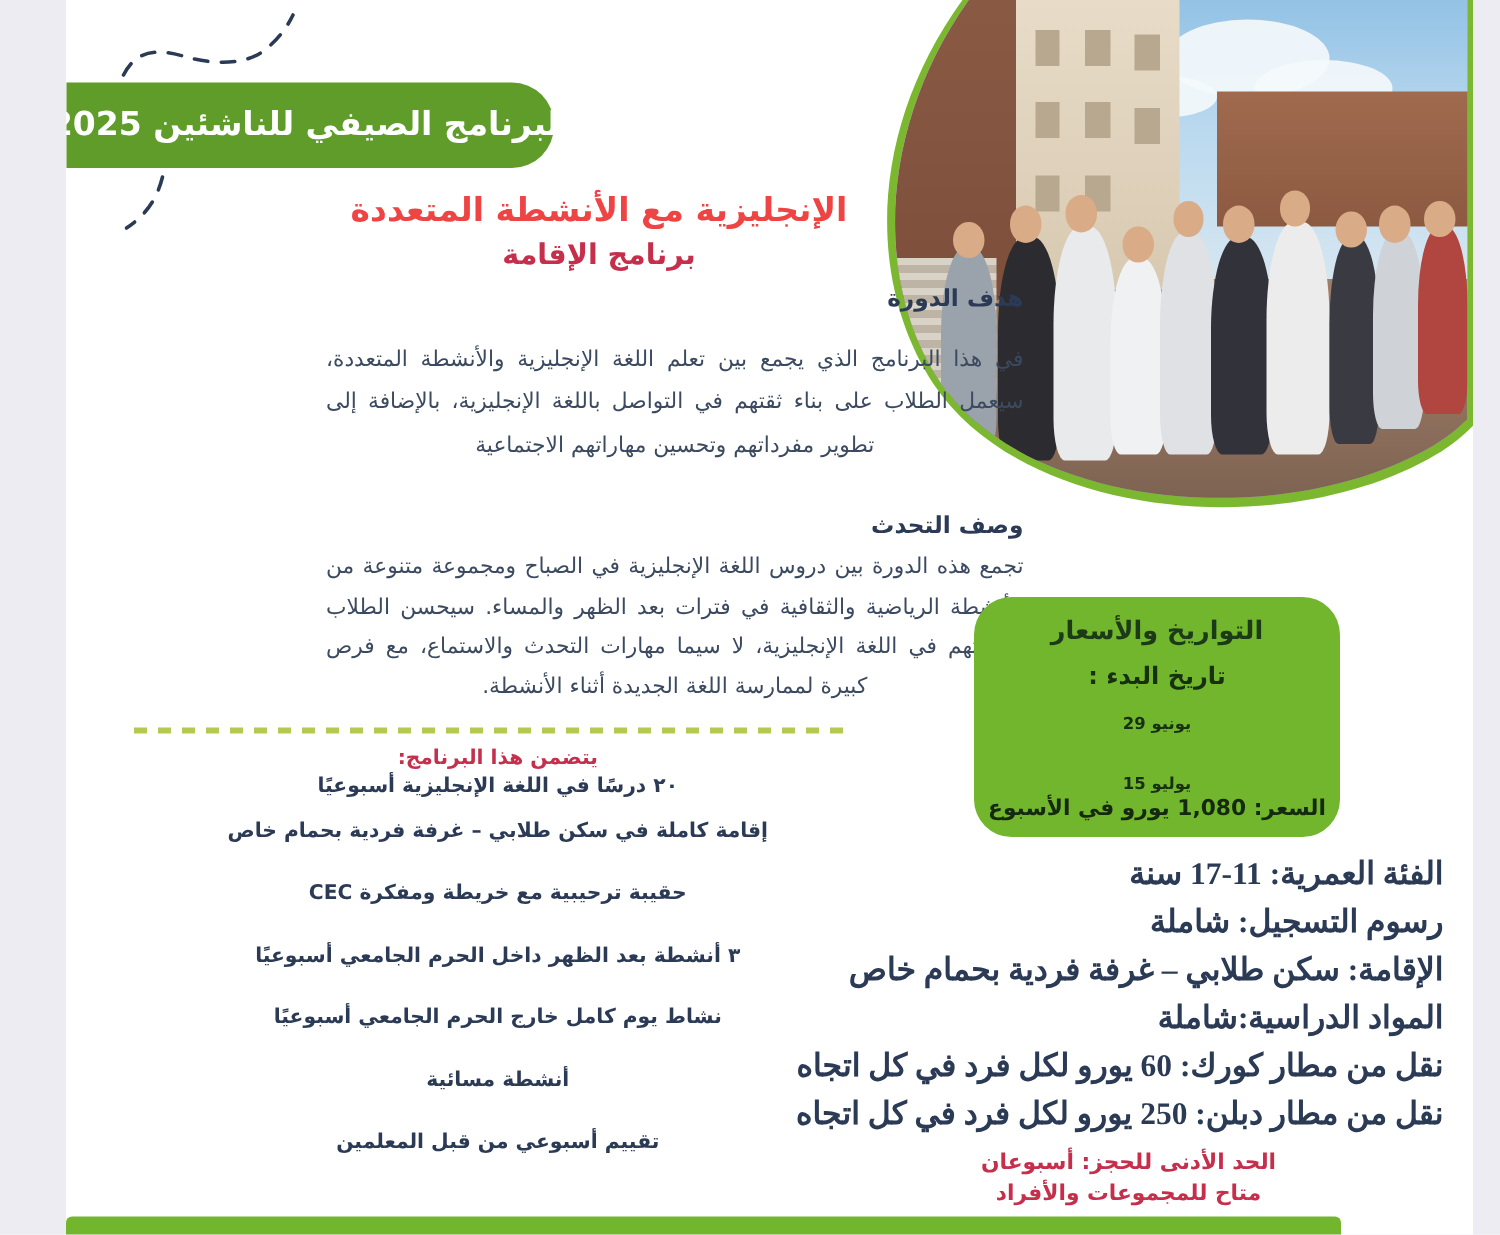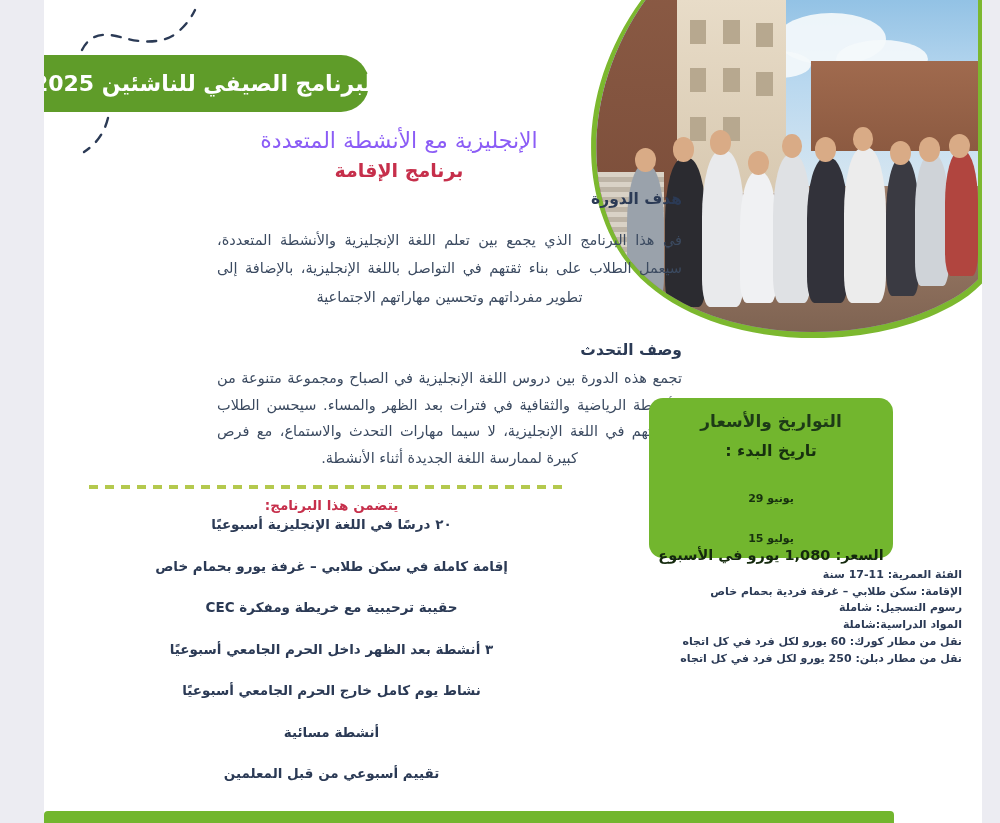--- a/index.html
+++ b/index.html
@@ -95,23 +95,23 @@
 
   
   .headline {
     position: absolute;
     right: 393px;
     top: 126px;
     text-align: center;
     width: 380px;
   }
   .headline .main {
-    color: #8b5cf6;
+    color: #ef4444;
     font-size: 22px;
-    font-weight: 400;
+    font-weight: 700;
     line-height: 1.35;
     white-space: nowrap;
   }
   .headline .sub {
     color: #c62f4b;
     font-size: 19px;
     font-weight: 700;
     line-height: 1.5;
     white-space: nowrap;
   }
@@ -165,45 +165,45 @@
     font-weight: 700;
     margin-bottom: 2px;
   }
   .inc-item {
     color: #2b3a55;
     font-size: 13.5px;
     font-weight: 700;
     line-height: 1.45;
     margin-bottom: 22px;
   }
-  .inc-item.first { margin-bottom: 22px; }
+  .inc-item.first { margin-bottom: 10px; }
 
   
   .card {
     position: absolute;
     left: 605px;
     top: 398px;
     width: 244px;
     height: 160px;
     background: #72b62e;
-    border-radius: 14px;
+    border-radius: 25px;
     text-align: center;
     padding-top: 13px;
   }
   .card-title {
     color: #1d3a17;
     font-size: 17px;
     font-weight: 700;
     margin-bottom: 10px;
   }
   .card-sub {
     color: #17300f;
     font-size: 16px;
     font-weight: 700;
-    margin-bottom: 32px;
+    margin-bottom: 16px;
   }
   .card-date {
     color: #17300f;
     font-size: 11px;
     font-weight: 700;
     line-height: 1.25;
     margin-bottom: 26px;
   }
   .card-date.d2 { margin-bottom: 1px; }
   .card-price {
@@ -213,23 +213,24 @@
   }
 
   
   .details {
     position: absolute;
     right: 20px;
     top: 567px;
     width: 420px;
     text-align: right;
     color: #2b3a55;
-    font-size: 11px;
+    font-size: 21px;
     font-weight: 700;
     line-height: 1.52;
+    font-family: Liberation Serif, serif;
   }
   .details div { white-space: nowrap; }
 
   
   .note {
     position: absolute;
     right: 20px;
     top: 765px;
     width: 420px;
     text-align: center;
@@ -319,42 +320,46 @@
     <div class="sec-gap"></div>
     <div class="sec-title sec-title2">وصف التحدث</div>
     <div class="sec-body sec-body2">تجمع هذه الدورة بين دروس اللغة الإنجليزية في الصباح ومجموعة متنوعة من الأنشطة الرياضية والثقافية في فترات بعد الظهر والمساء. سيحسن الطلاب مهاراتهم في اللغة الإنجليزية، لا سيما مهارات التحدث والاستماع، مع فرص كبيرة لممارسة اللغة الجديدة أثناء الأنشطة.</div>
   </div>
 
   <div class="divider"></div>
 
   <div class="includes">
     <div class="inc-head">يتضمن هذا البرنامج:</div>
     <div class="inc-item first">٢٠ درسًا في اللغة الإنجليزية أسبوعيًا</div>
-    <div class="inc-item">إقامة كاملة في سكن طلابي – غرفة يورو بحمام خاص</div>
+    <div class="inc-item">إقامة كاملة في سكن طلابي – غرفة فردية بحمام خاص</div>
     <div class="inc-item">حقيبة ترحيبية مع خريطة ومفكرة CEC</div>
     <div class="inc-item">٣ أنشطة بعد الظهر داخل الحرم الجامعي أسبوعيًا</div>
     <div class="inc-item">نشاط يوم كامل خارج الحرم الجامعي أسبوعيًا</div>
     <div class="inc-item">أنشطة مسائية</div>
     <div class="inc-item">تقييم أسبوعي من قبل المعلمين</div>
 
   </div>
 
   <div class="card">
     <div class="card-title">التواريخ والأسعار</div>
     <div class="card-sub">تاريخ البدء :</div>
     <div class="card-date">يونيو 29</div>
     <div class="card-date d2">يوليو 15</div>
     <div class="card-price">السعر: 1,080 يورو في الأسبوع</div>
   </div>
 
   <div class="details">
     <div>الفئة العمرية: 11-17 سنة</div>
+    <div>رسوم التسجيل: شاملة</div>
     <div>الإقامة: سكن طلابي – غرفة فردية بحمام خاص</div>
-    <div>رسوم التسجيل: شاملة</div>
     <div>المواد الدراسية:شاملة</div>
     <div>نقل من مطار كورك: 60 يورو لكل فرد في كل اتجاه</div>
     <div>نقل من مطار دبلن: 250 يورو لكل فرد في كل اتجاه</div>
   </div>
 
+  <div class="note">
+    <div>الحد الأدنى للحجز: أسبوعان</div>
+    <div>متاح للمجموعات والأفراد</div>
+  </div>
 
 </div>
 
 <div class="bottom-bar"></div>
 
 </body></html>

